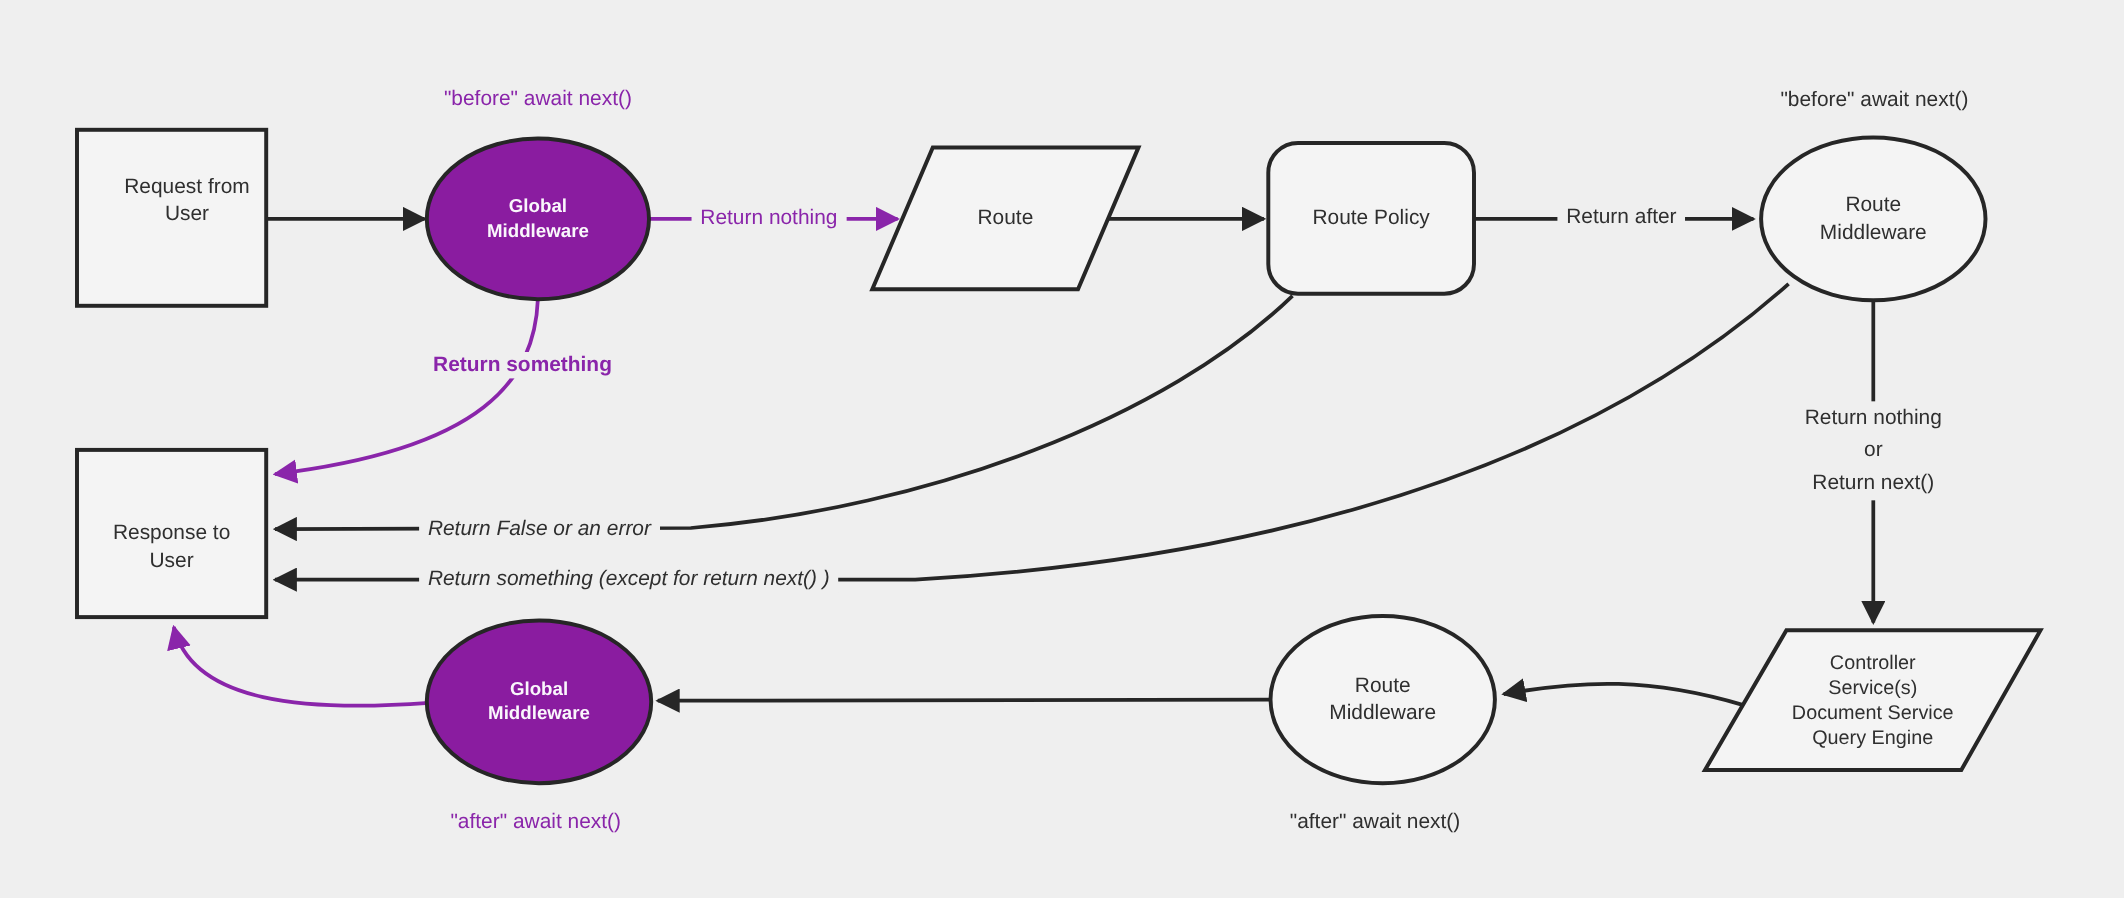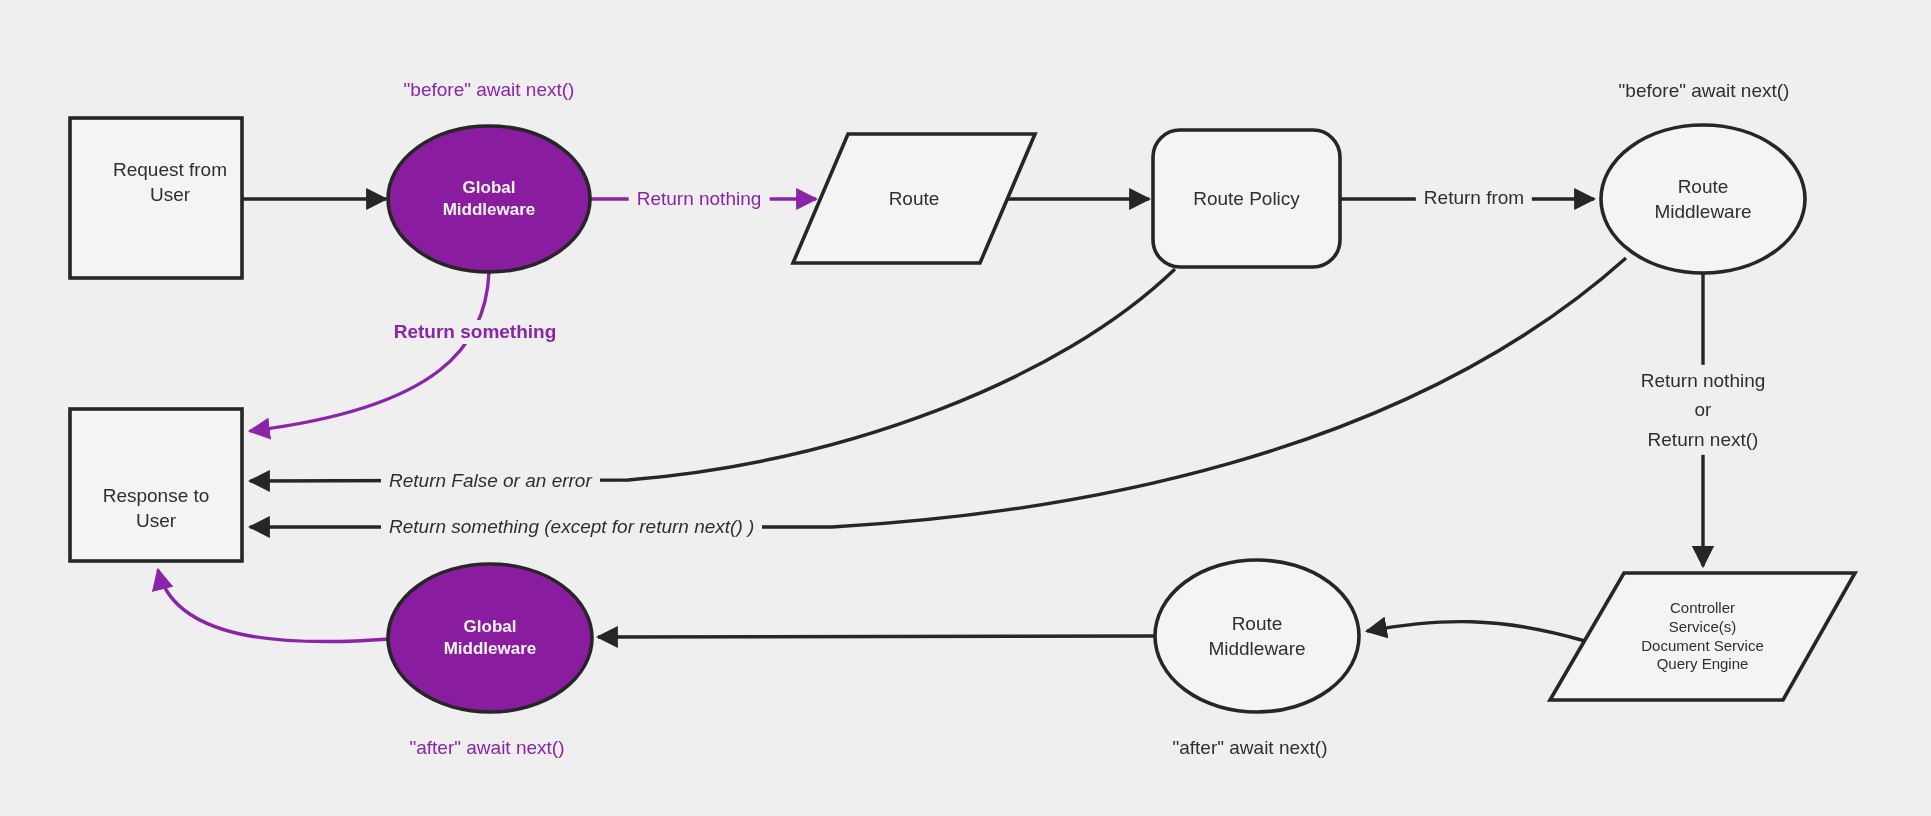--- a/index.html
+++ b/index.html
@@ -33,21 +33,21 @@
     white-space: pre-line;
     font-size: 19px;
     line-height: 1.32;
     color: var(--text);
   }
   .nlabel.inverse {
     color: var(--inverse-text);
     font-weight: bold;
     font-size: 17px;
   }
-  .nlabel.small { font-size: 15px; line-height: 1.26; }
+  .nlabel.small { font-size: 18px; line-height: 1.26; }
 
   .elabel {
     position: absolute;
     transform: translate(-50%, -50%);
     background: var(--bg);
     padding: 1px 8px;
     font-size: 19px;
     white-space: nowrap;
     color: var(--text);
     text-align: center;
@@ -114,27 +114,27 @@
     <div class="nlabel" style="left:1601px; top:125px; width:204px; height:148px;">Route
 Middleware</div>
     <div class="nlabel small" style="left:1590px; top:573px; width:225px; height:127px;">Controller
 Service(s)
 Document Service
 Query Engine</div>
     <div class="nlabel" style="left:1155px; top:560px; width:204px; height:152px;">Route
 Middleware</div>
     <div class="nlabel inverse" style="left:388px; top:564px; width:204px; height:148px;">Global
 Middleware</div>
-    <div class="nlabel" style="left:70px; top:432px; width:172px; height:152px;">Response to
+    <div class="nlabel" style="left:70px; top:421px; width:172px; height:152px;">Response to
 User</div>
 
     <div class="elabel purple nobg" style="left:489px; top:90px;">"before" await next()</div>
     <div class="elabel nobg" style="left:1704px; top:91px;">"before" await next()</div>
     <div class="elabel purple" style="left:699px; top:199px;">Return nothing</div>
-    <div class="elabel" style="left:1474px; top:198px;">Return from</div>
+    <div class="elabel" style="left:1474px; top:198px;">Return after</div>
     <div class="elabel purple" style="left:475px; top:332px;font-weight:bold;">Return something</div>
     <div class="elabel left-anchor" style="left:381px; top:481px;">Return False or an error</div>
     <div class="elabel left-anchor" style="left:381px; top:527px;text-align:center;">Return something (except for return next() )</div>
     <div class="elabel multi" style="left:1703px; top:410px;">Return nothing
 or
 Return next()</div>
     <div class="elabel nobg" style="left:1250px; top:748px;">"after" await next()</div>
     <div class="elabel purple nobg" style="left:487px; top:748px;">"after" await next()</div>
   </div>
 </div>

